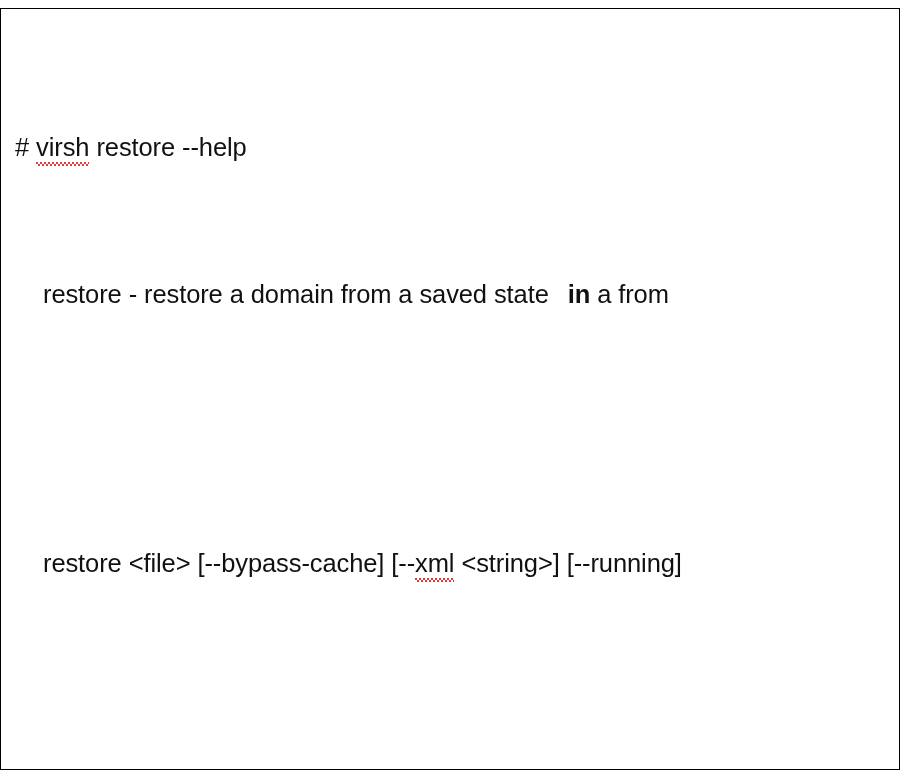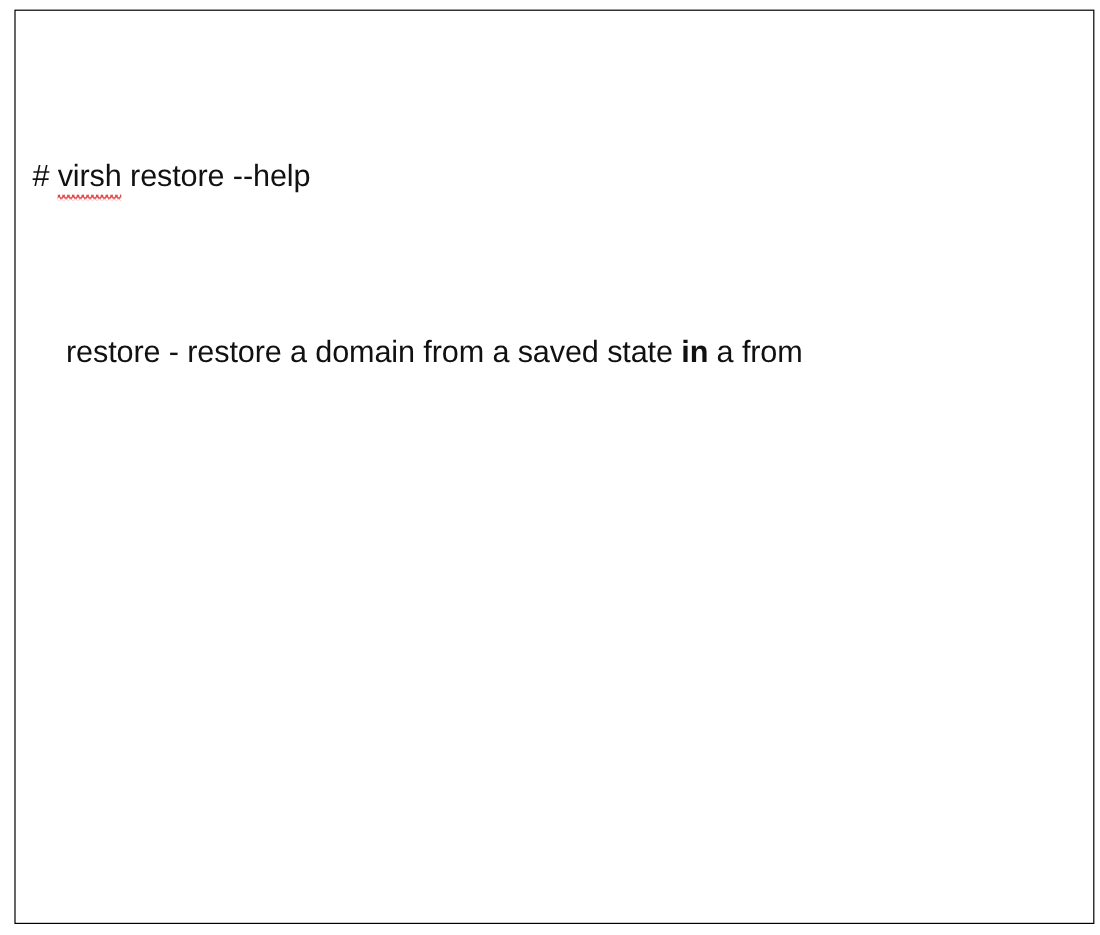--- a/index.html
+++ b/index.html
@@ -11,21 +11,21 @@
   body {
     width: 917px;
     height: 779px;
     overflow: hidden;
     font-family: "Liberation Sans", sans-serif;
   }
 
   
   .doc-frame {
     position: absolute;
-    left: 12px;
+    left: 0;
     top: 8px;
     width: 900px;
     height: 762px;
     box-sizing: border-box;
     border: 1.4px solid #000000;
     background: #ffffff;
     overflow: hidden;
   }
 
   .doc-body {
@@ -47,21 +47,21 @@
   }
   .line.blank {
     height: 45px;
   }
 
   
   .ind-0  { padding-left: 4px; }
   .ind-1  { padding-left: 20px; }
   .ind-2  { padding-left: 32px; }
 
-  .bold { font-weight: bold; }
+  .bold { font-weight: bold; margin-left: 12px; }
 
   
   .spell {
     position: relative;
     display: inline-block;
   }
   .spell::after {
     content: "";
     position: absolute;
     left: 0;
@@ -94,20 +94,21 @@
 
     
     <div class="line ind-0"><span># </span><span class="spell wavy">virsh</span><span> restore --help</span></div>
 
     
     <div class="line ind-2"><span>restore - restore a domain from a saved state </span><span class="bold">in</span><span> a from</span></div>
 
     <div class="line blank"></div>
 
     
+    <div class="line ind-2"><span>restore &lt;file&gt; [--bypass-cache] [--</span><span class="spell wavy">xml</span><span> &lt;string&gt;] [--running]</span></div>
     
 
     
 
     
     
     
 
     
 

